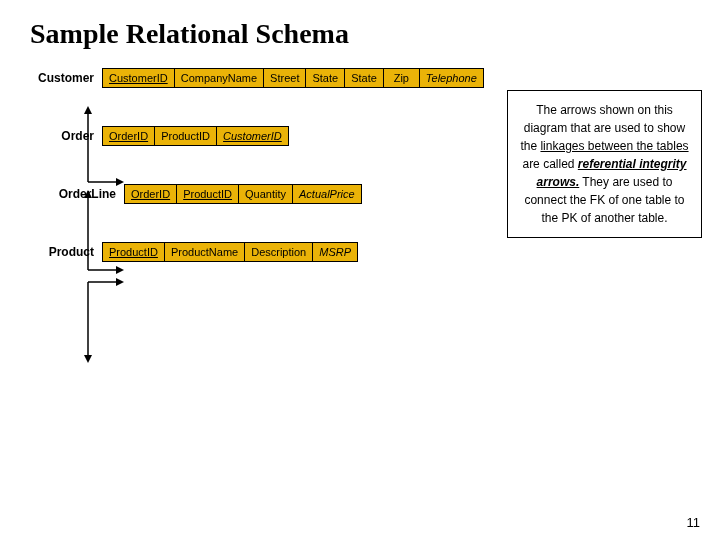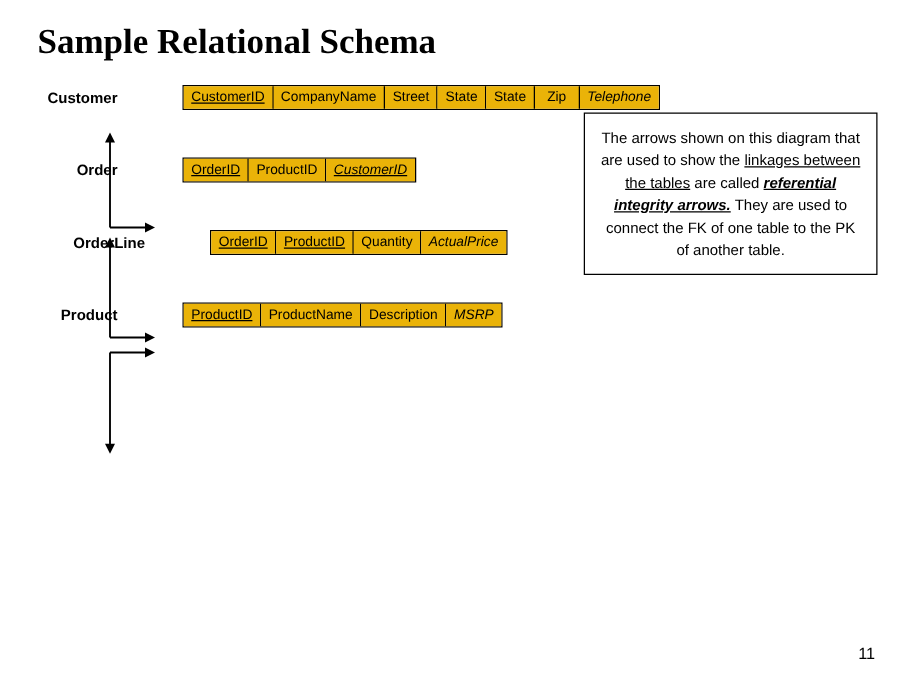--- a/index.html
+++ b/index.html
@@ -35,21 +35,20 @@
       gap: 0px;
       position: relative;
     }
 
     
     .table-row {
       display: flex;
       align-items: center;
       margin-bottom: 10px;
       position: relative;
-      gap: 44px;
     }
 
     .table-label {
       font-size: 12px;
       font-weight: bold;
       width: 72px;
       text-align: right;
       padding-right: 8px;
       color: #000;
     }
@@ -81,21 +80,21 @@
 
     .table-cell.fk {
       text-decoration: underline;
     }
 
     
     .tooltip-box {
       position: absolute;
       right: 18px;
       top: 90px;
-      width: 235px;
+      width: 195px;
       border: 1.5px solid #000;
       background: #fff;
       padding: 10px 12px;
       font-size: 12px;
       color: #000;
       line-height: 1.5;
       text-align: center;
     }
 
     .tooltip-box .underlined {

